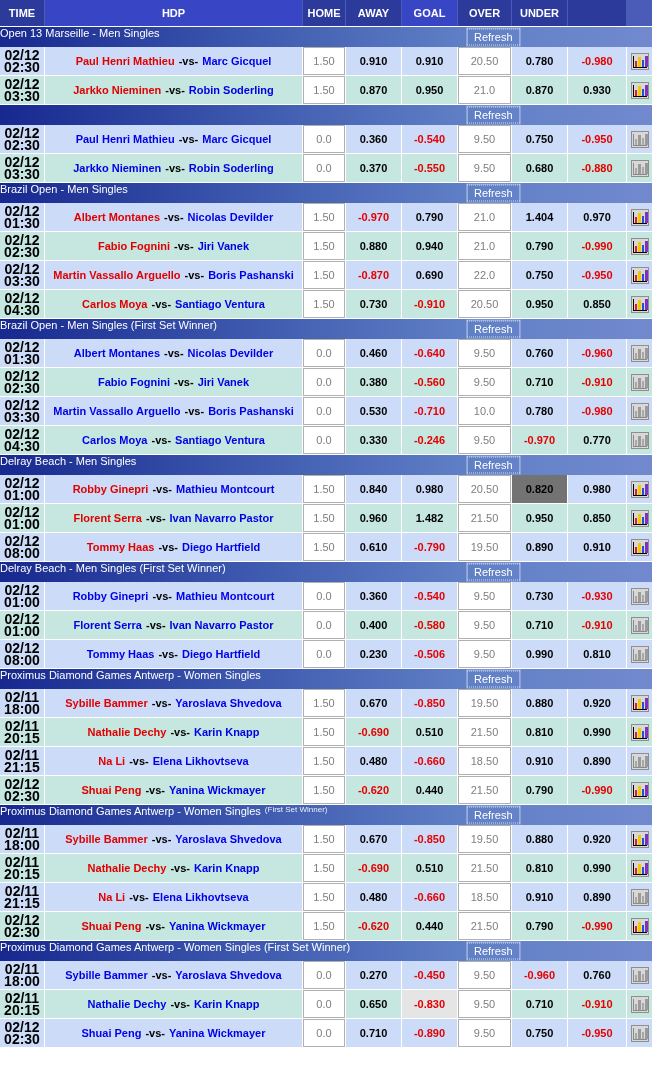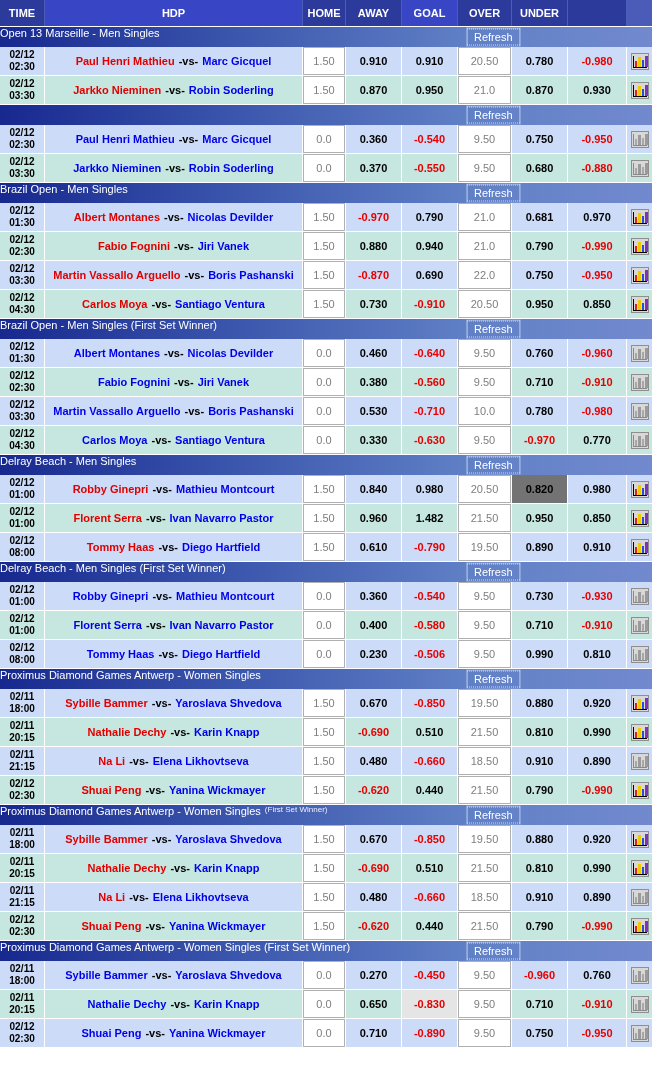--- a/index.html
+++ b/index.html
@@ -35,21 +35,21 @@
     color:#ffffff; font-size:11px; padding:1px 6px 2px 6px;
     border:1px dotted #cdd9f4; box-shadow:0 0 0 1px #8ba2d6;
     cursor:pointer; background:transparent;
   }
 
   
   .row { height:28px; margin-bottom:1px; }
   .row:last-child { margin-bottom:0; }
   .cell { display:flex; align-items:center; justify-content:center; }
   .c-time {
-    flex-direction:column; font-size:10px; font-weight:bold; color:#000000;
+    flex-direction:column; font-size:14px; font-weight:bold; color:#000000;
     line-height:12px; text-align:center;
   }
   .c-event { font-size:11px; font-weight:bold; color:#000000; white-space:nowrap; overflow:hidden; }
   .c-event .vs { color:#000000; margin:0 4px; }
   .c-white {
     background:#ffffff; color:#7e7e7e; font-size:11px;
     border:1px solid #b0b0b0; box-sizing:border-box;
   }
   .c-odds { font-size:11px; font-weight:bold; color:#000000; }
   .c-odds.neg { color:#e60000; }
@@ -208,21 +208,21 @@
         </div>
         <div class="cell c-event" style="background: rgb(204, 220, 248);">
           <span style="color: rgb(224, 0, 0);">Albert Montanes</span>
           <span class="vs">-vs-</span>
           <span style="color: rgb(0, 0, 232);">Nicolas Devilder</span>
         </div>
         <div class="cell c-white">1.50</div>
         <div class="cell c-odds neg" style="background: rgb(204, 220, 248);">-0.970</div>
         <div class="cell c-odds" style="background: rgb(204, 220, 248);">0.790</div>
         <div class="cell c-white">21.0</div>
-        <div class="cell c-odds" style="background: rgb(204, 220, 248);">0.681</div>
+        <div class="cell c-odds" style="background: rgb(204, 220, 248);">1.404</div>
         <div class="cell c-odds" style="background: rgb(204, 220, 248);">0.970</div>
         <div class="cell c-icon" style="background: rgb(204, 220, 248);">
           <span>
             <svg class="chart-icon" width="18" height="17" viewBox="0 0 18 17" xmlns="http://www.w3.org/2000/svg">
     <rect x="0.5" y="0.5" width="17" height="16" fill="#d8d8d8" stroke="#8e8e8e"></rect>
     <rect x="2" y="3" width="1" height="11" fill="#000000"></rect>
               <rect x="4" y="8" width="2" height="6" fill="#e02020"></rect>
               <rect x="7" y="4" width="3" height="10" fill="#f0c800"></rect>
               <rect x="11" y="7" width="2" height="7" fill="#2050e0"></rect>
               <rect x="14" y="3" width="3" height="11" fill="#8030c0"></rect>
@@ -420,21 +420,21 @@
           <div>02/12</div>
           <div>04:30</div>
         </div>
         <div class="cell c-event" style="background: rgb(197, 231, 223);">
           <span style="color: rgb(0, 0, 232);">Carlos Moya</span>
           <span class="vs">-vs-</span>
           <span style="color: rgb(0, 0, 232);">Santiago Ventura</span>
         </div>
         <div class="cell c-white">0.0</div>
         <div class="cell c-odds" style="background: rgb(197, 231, 223);">0.330</div>
-        <div class="cell c-odds neg" style="background: rgb(197, 231, 223);">-0.630</div>
+        <div class="cell c-odds neg" style="background: rgb(197, 231, 223);">-0.246</div>
         <div class="cell c-white">9.50</div>
         <div class="cell c-odds neg" style="background: rgb(197, 231, 223);">-0.970</div>
         <div class="cell c-odds" style="background: rgb(197, 231, 223);">0.770</div>
         <div class="cell c-icon" style="background: rgb(197, 231, 223);">
           <span>
             <svg class="chart-icon" width="18" height="17" viewBox="0 0 18 17" xmlns="http://www.w3.org/2000/svg">
     <rect x="0.5" y="0.5" width="17" height="16" fill="#d8d8d8" stroke="#8e8e8e"></rect>
     <rect x="2" y="3" width="1" height="11" fill="#8a8a8a"></rect>
               <rect x="4" y="8" width="2" height="6" fill="#a8a8a8"></rect>
               <rect x="7" y="4" width="3" height="10" fill="#9a9a9a"></rect>

